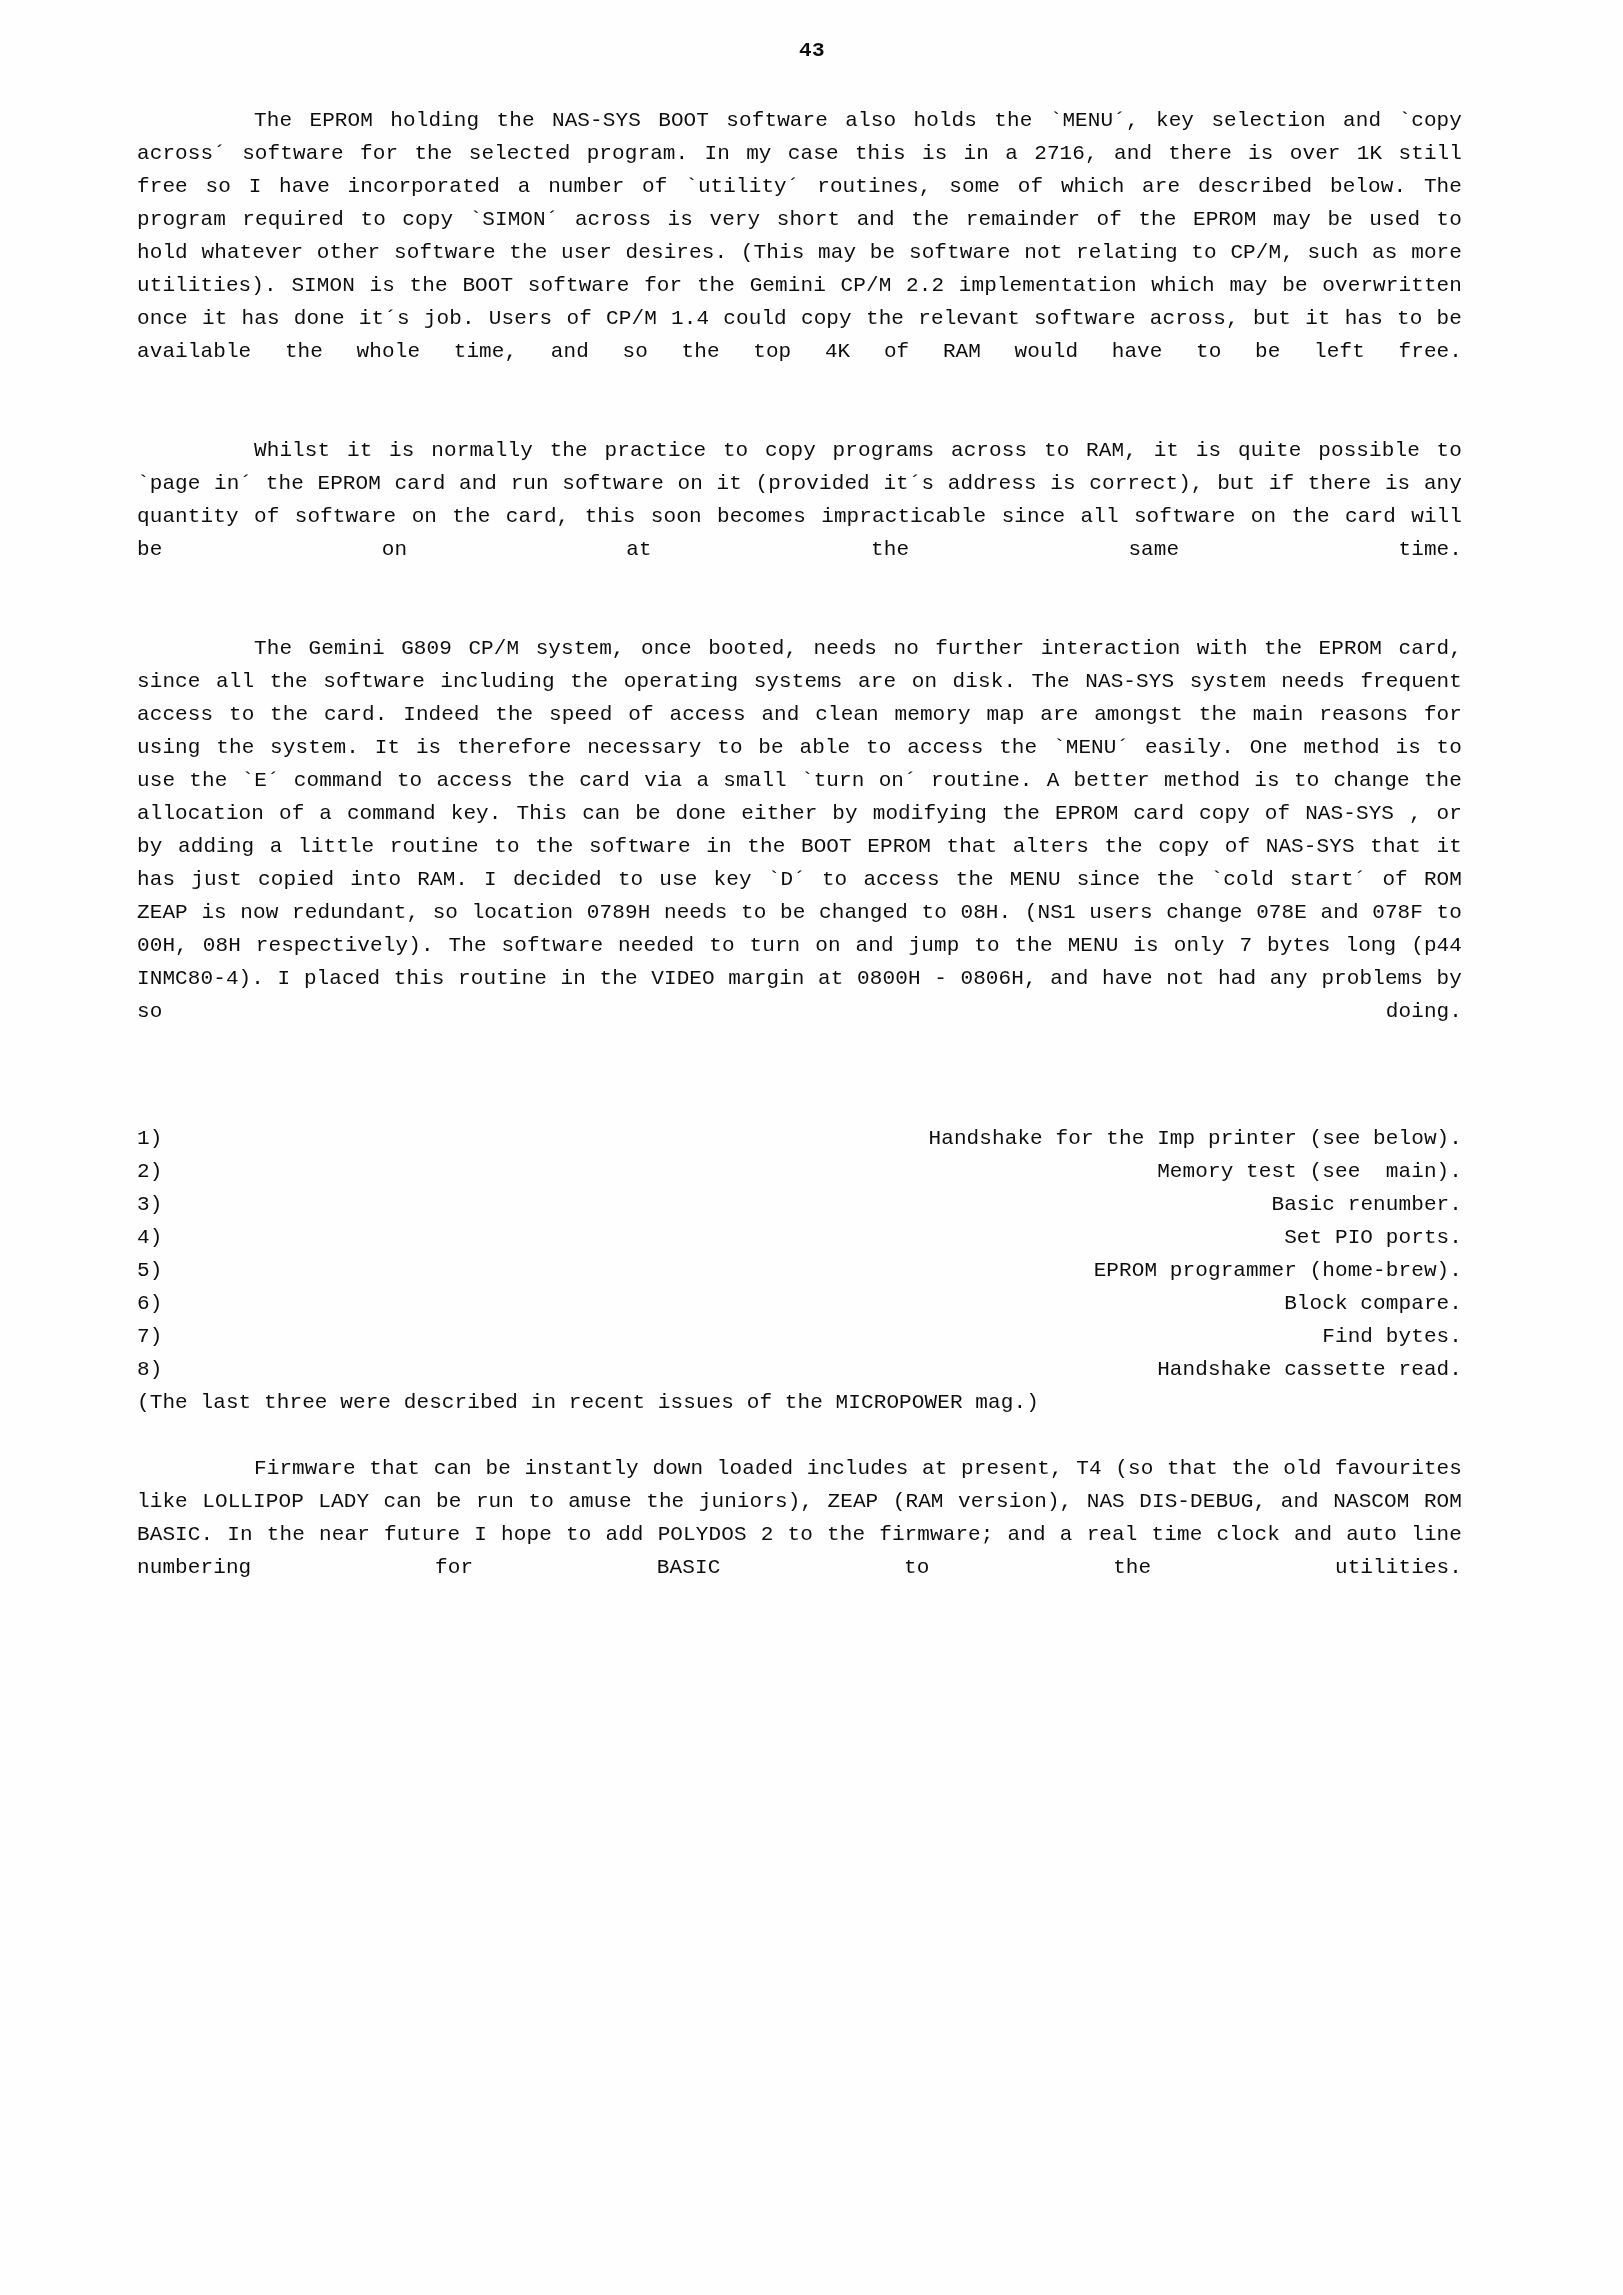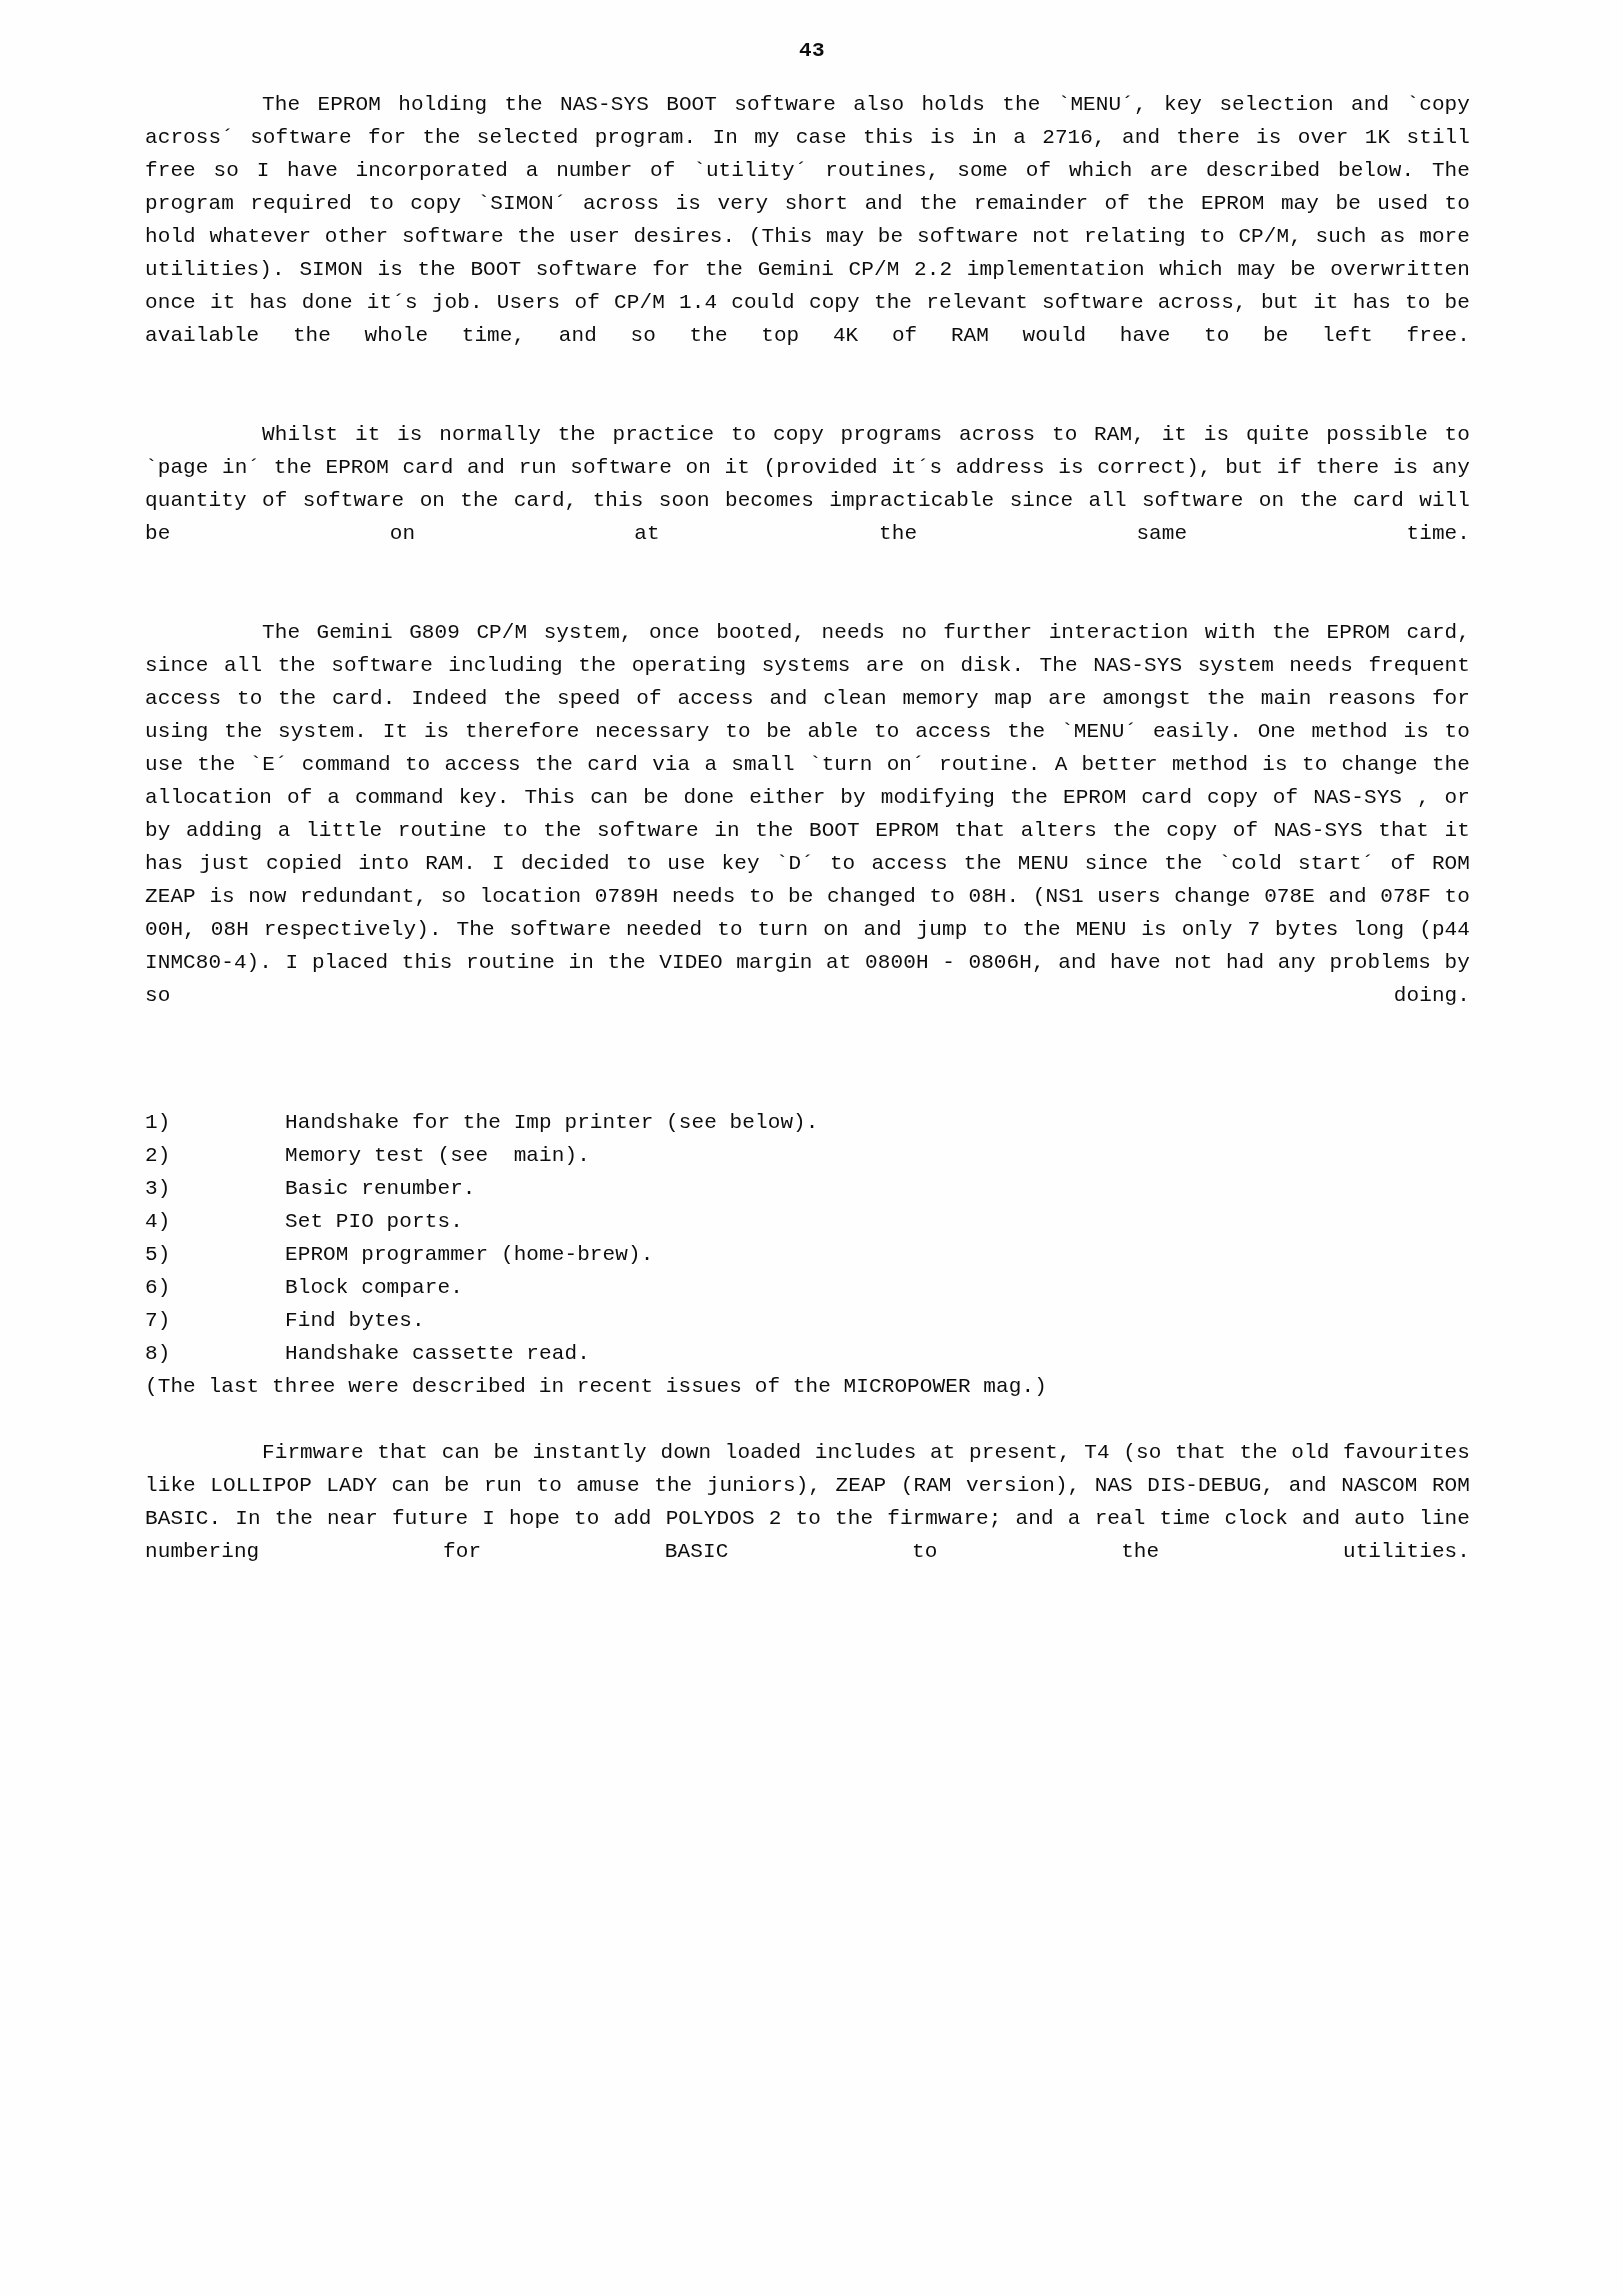--- a/index.html
+++ b/index.html
@@ -24,23 +24,22 @@
     left: 0;
     width: 1624px;
     text-align: center;
     font-size: 21px;
     font-weight: 700;
     letter-spacing: 0.3px;
   }
   .body-col {
     position: absolute;
     left: 137px;
-    top: 88px;
+    top: 104px;
     width: 1325px;
-    margin-left: 8px;
   }
   p.para {
     margin: 0 0 0 0;
     font-size: 21px;
     line-height: 33px;
     text-align: justify;
     text-justify: inter-word;
     letter-spacing: 0.1px;
     word-spacing: 0.3px;
     text-indent: 117px;
@@ -70,20 +69,21 @@
     letter-spacing: 0.1px;
   }
   ul.util-list li .num {
     width: 140px;
     flex: 0 0 140px;
     white-space: pre;
   }
   ul.util-list li .txt {
     flex: 1 1 auto;
     white-space: pre;
+    text-align: right;
   }
   .list-note {
     font-size: 21px;
     line-height: 33px;
     letter-spacing: 0.1px;
     white-space: pre;
   }
   h2.section-heading {
     margin: 0;
     font-size: 21px;

